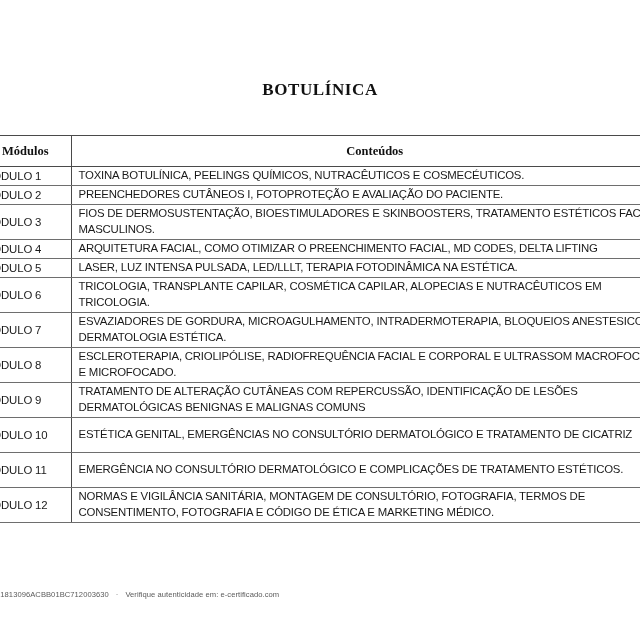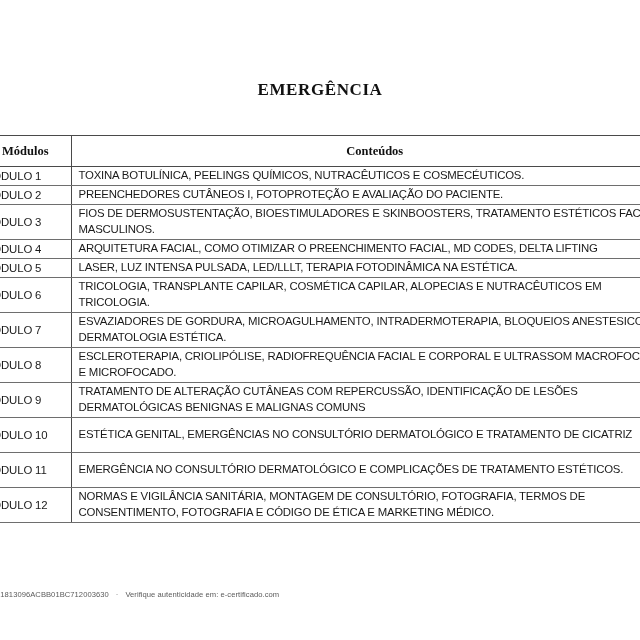--- a/index.html
+++ b/index.html
@@ -129,21 +129,21 @@
     color: #8a8a8a;
   }
   .footer .code { color: #5a5a5a; }
   .footer .verify { color: #5a5a5a; margin-top: 12px; }
 </style>
 </head>
 <body>
 
 <div class="page">
 
-  <div class="doc-title">EMERGÊNCIA</div>
+  <div class="doc-title">BOTULÍNICA</div>
 
   <div class="table-wrap">
     <table class="historico">
       <colgroup>
         <col class="c-mod">
         <col class="c-cont">
       </colgroup>
       <thead>
         <tr>
           <th class="th-mod">Módulos</th>

